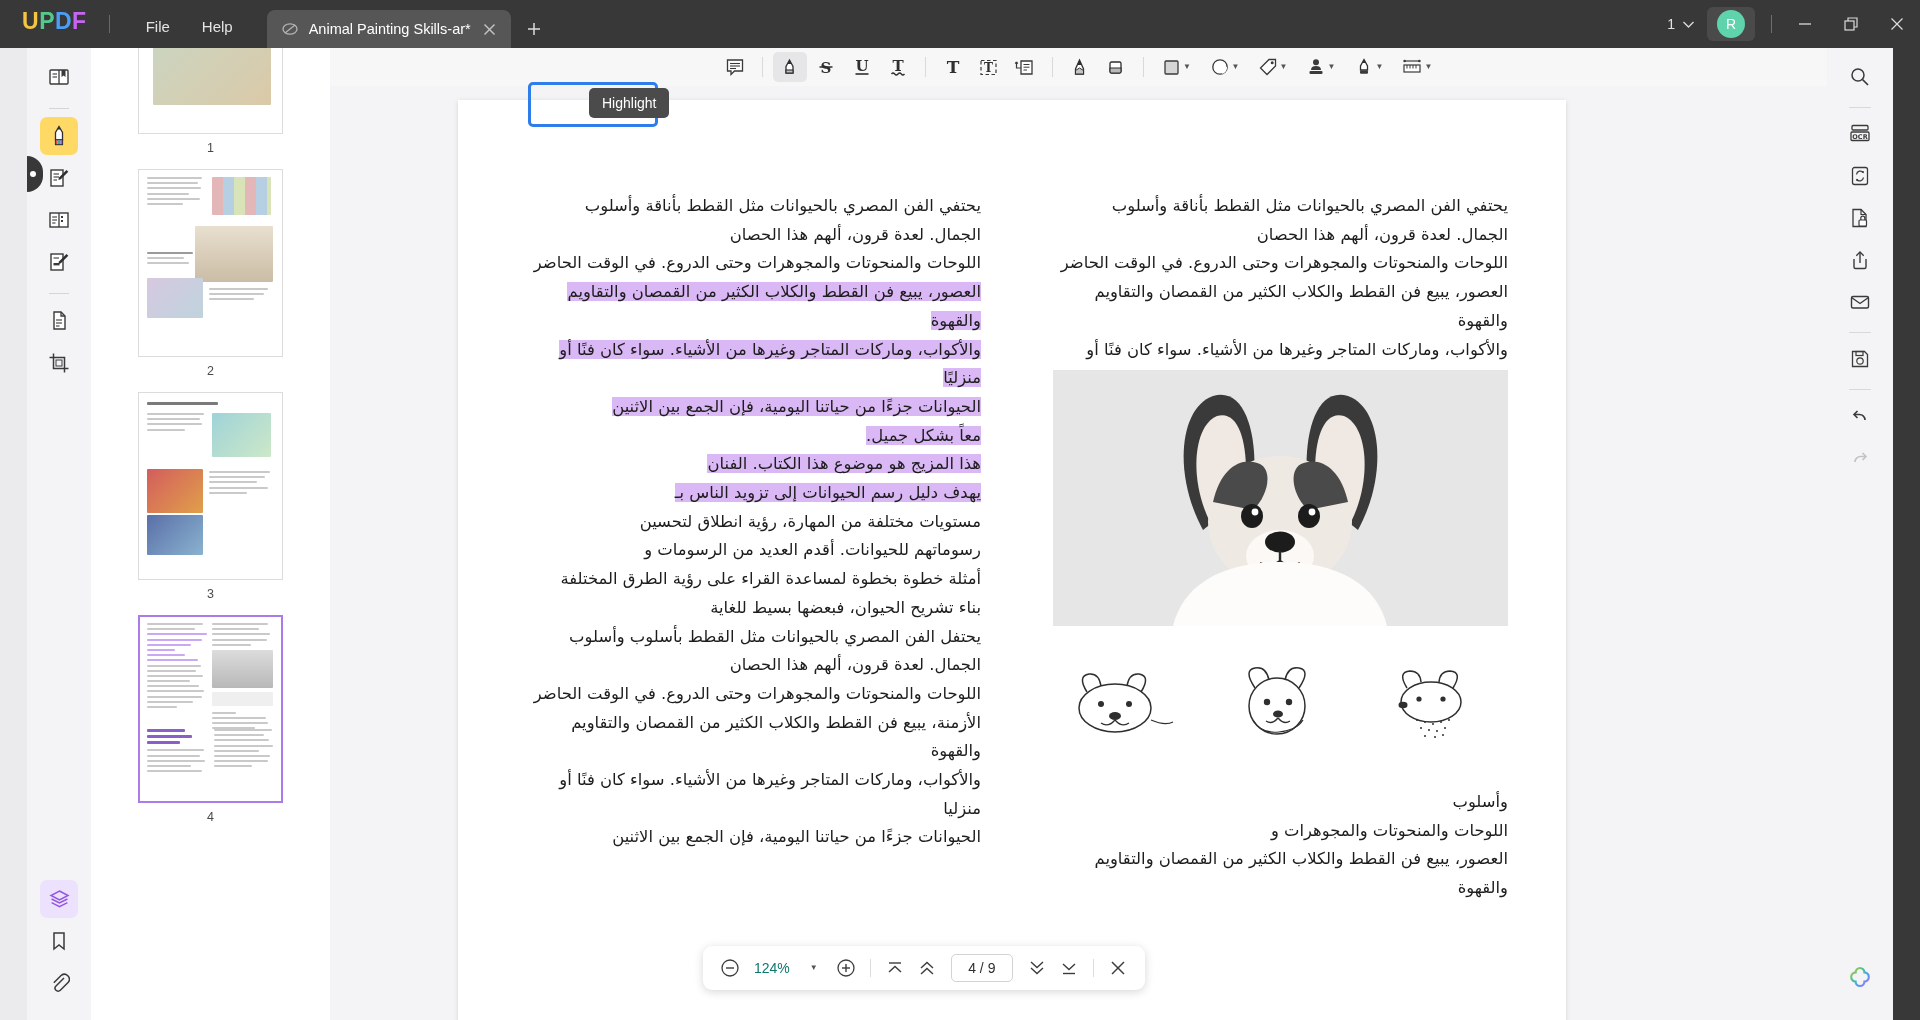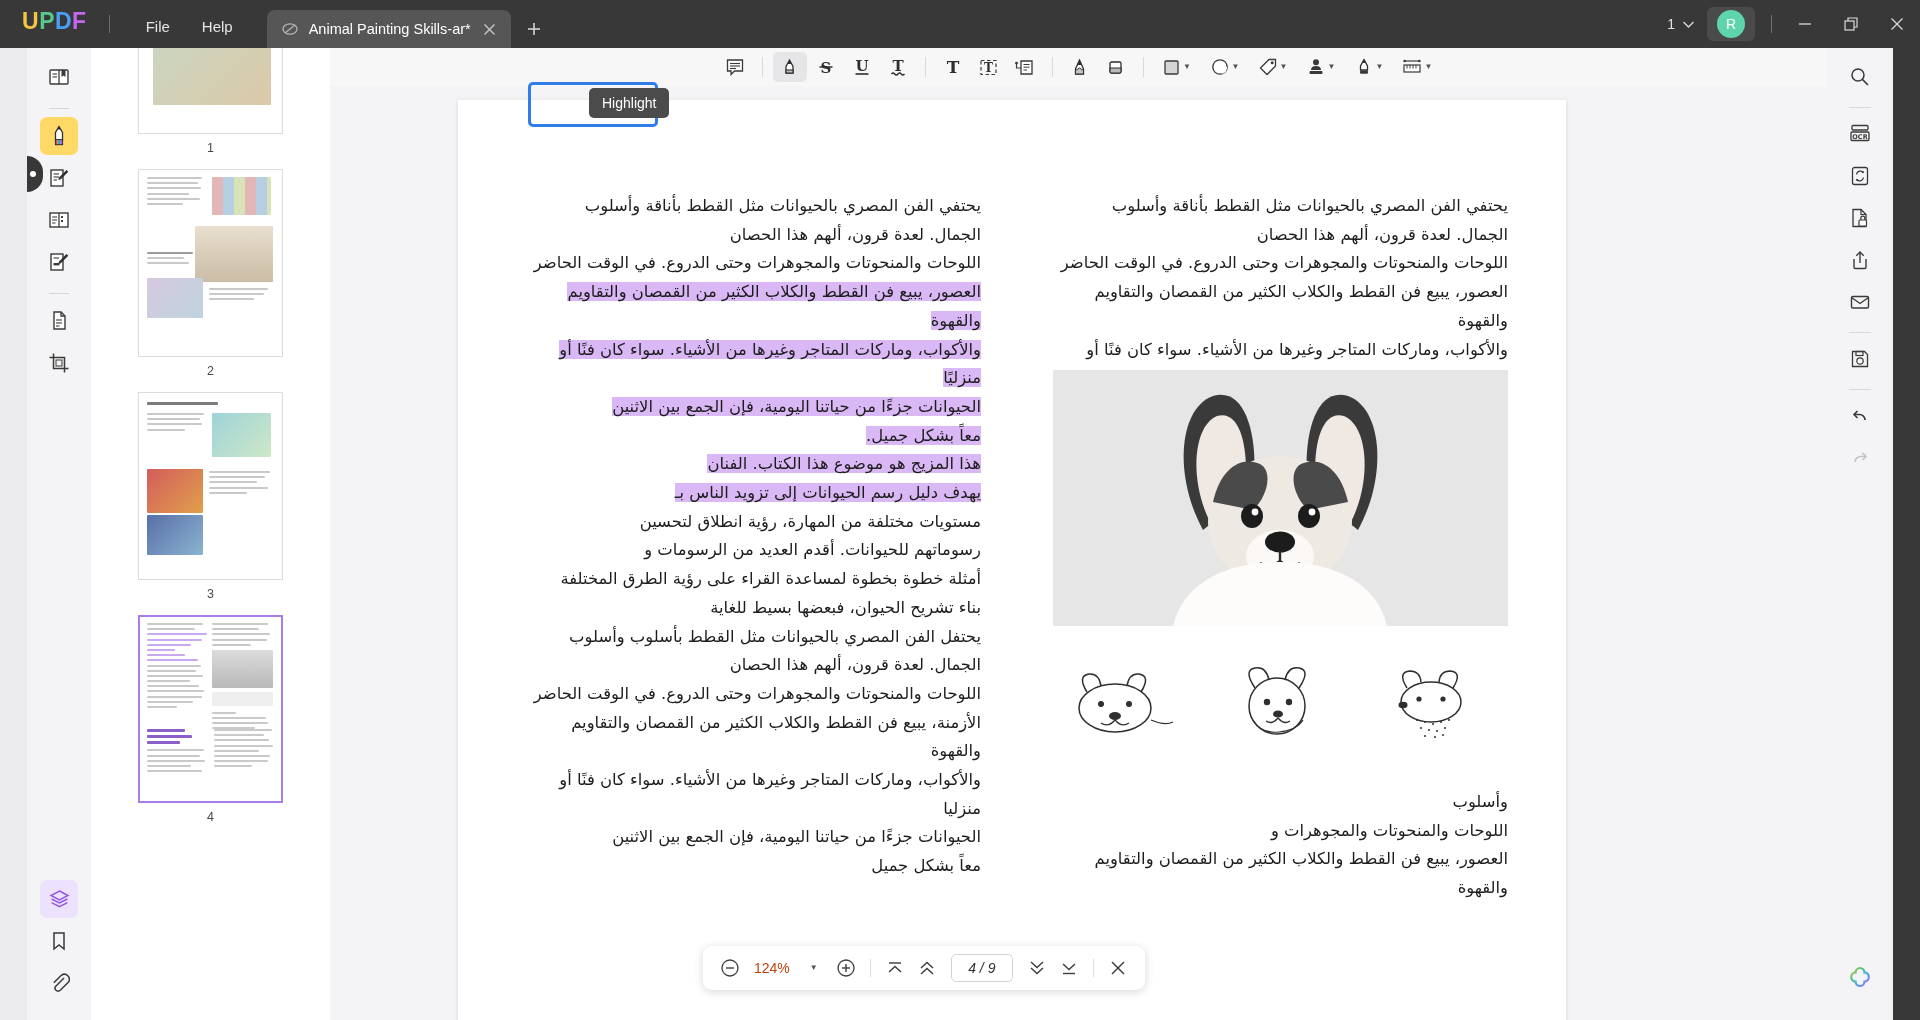--- a/index.html
+++ b/index.html
@@ -195,27 +195,27 @@
 
   
   .botbar {
     position: absolute; left: 703px; top: 946px;
     height: 44px; background: #ffffff; border-radius: 9px;
     box-shadow: 0 2px 10px rgba(0,0,0,.16);
     display: flex; align-items: center; padding: 0 12px; gap: 2px;
   }
   .bb { width: 30px; height: 30px; display: flex; align-items: center;
         justify-content: center; color: #3c3c3c; }
-  .zoomval { font-size: 14px; color: #c2410c; padding: 0 7px; min-width: 46px;
+  .zoomval { font-size: 14px; color: #0f766e; padding: 0 7px; min-width: 46px;
              text-align: center; }
   .bsep { width: 1px; height: 18px; background: #dedede; margin: 0 7px; }
   .pagebox {
     border: 1px solid #d3d3d3; border-radius: 5px; height: 28px;
     min-width: 62px; display: flex; align-items: center; justify-content: center;
-    font-size: 14px; color: #2e2e2e; margin: 0 7px; font-style: italic;
+    font-size: 14px; color: #2e2e2e; margin: 0 7px;
   }
 
   
   .rrail {
     position: absolute; right: 27px; top: 48px; width: 66px; height: 972px;
     background: #f4f4f6; display: flex; flex-direction: column;
     align-items: center; padding-top: 10px;
   }
   .rrail-outer {
     position: absolute; right: 0; top: 48px; width: 27px; height: 972px;
@@ -788,21 +788,20 @@
         <div>مستويات مختلفة من المهارة، رؤية انطلاق لتحسين</div>
         <div>رسوماتهم للحيوانات. أقدم العديد من الرسومات و</div>
         <div>أمثلة خطوة بخطوة لمساعدة القراء على رؤية الطرق المختلفة</div>
         <div>بناء تشريح الحيوان، فبعضها بسيط للغاية</div>
         <div>يحتفل الفن المصري بالحيوانات مثل القطط بأسلوب وأسلوب</div>
         <div>الجمال. لعدة قرون، ألهم هذا الحصان</div>
         <div>اللوحات والمنحوتات والمجوهرات وحتى الدروع. في الوقت الحاضر</div>
         <div>الأزمنة، يبيع فن القطط والكلاب الكثير من القمصان والتقاويم والقهوة</div>
         <div>والأكواب، وماركات المتاجر وغيرها من الأشياء. سواء كان فنًا أو منزليا</div>
         <div>الحيوانات جزءًا من حياتنا اليومية، فإن الجمع بين الاثنين</div>
-        <div>معاً بشكل جميل</div>
       </div>
     </div>
   </div>
 
   <div class="hintbox"></div>
   <div class="tooltip">Highlight</div>
 
   <div class="botbar">
     <div class="bb">
       <svg width="20" height="20" viewBox="0 0 20 20">

